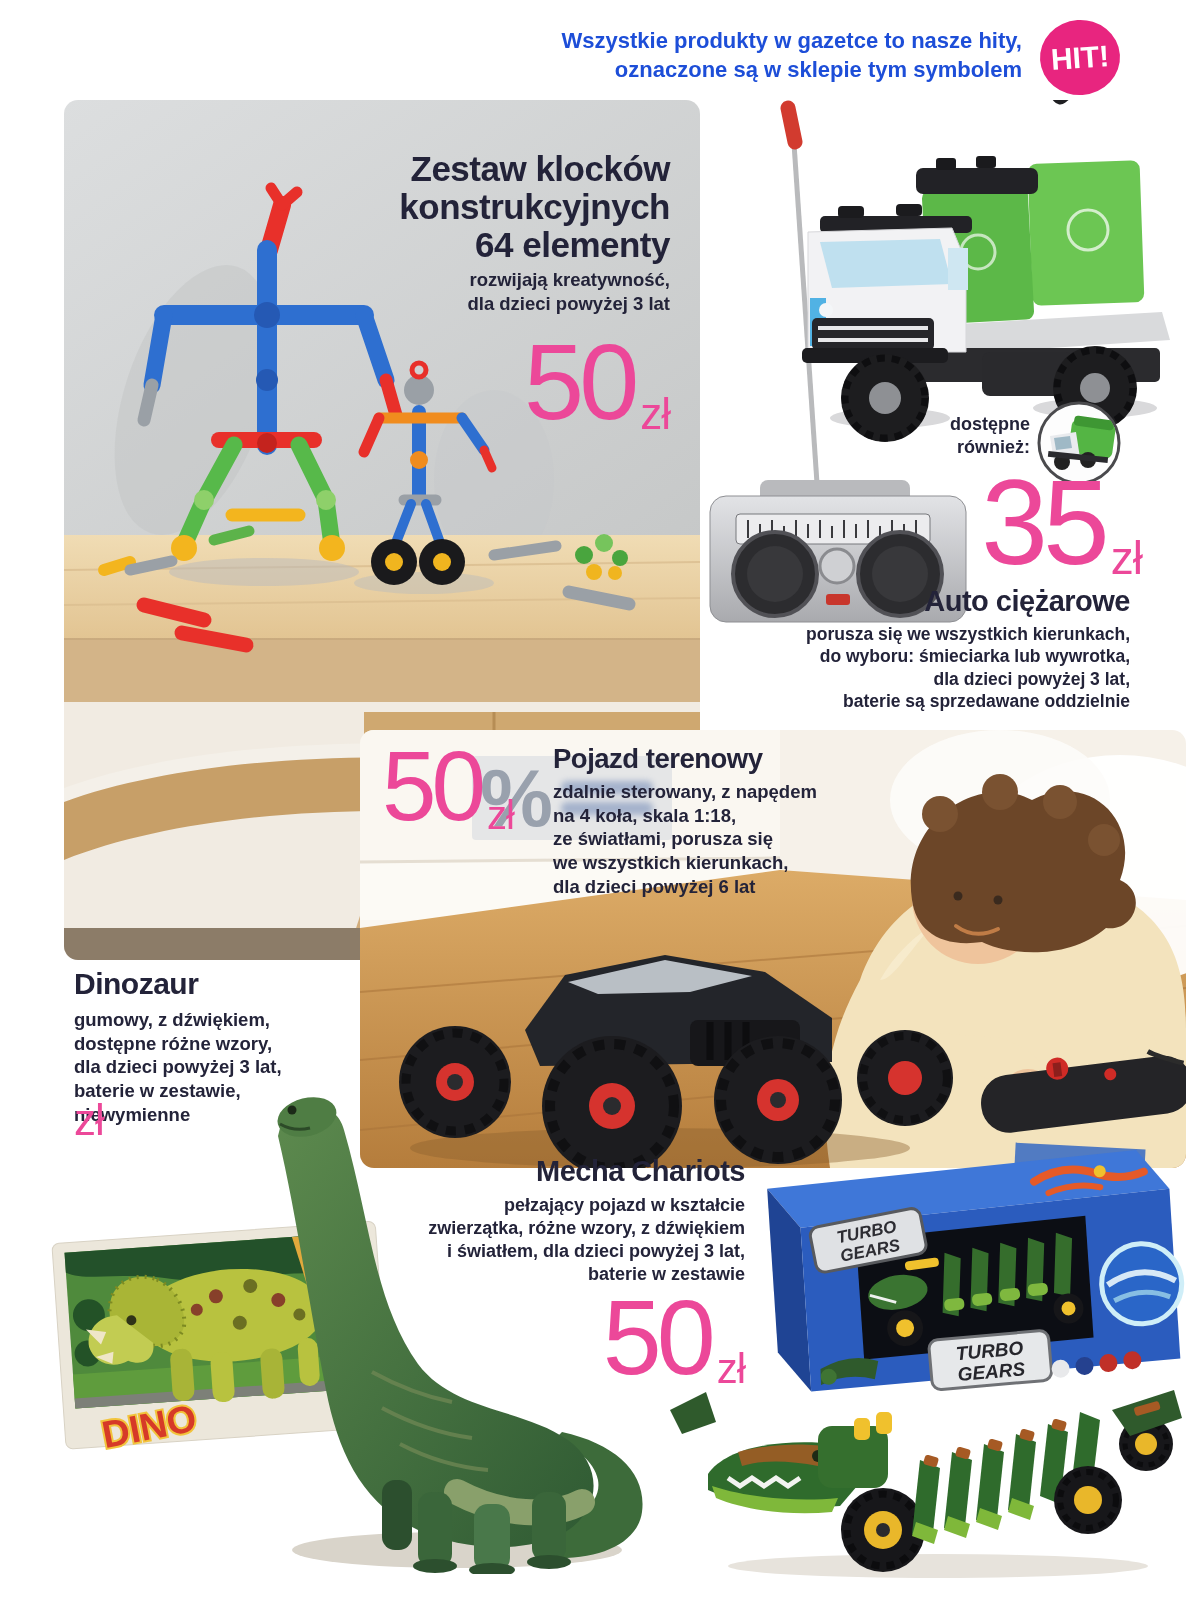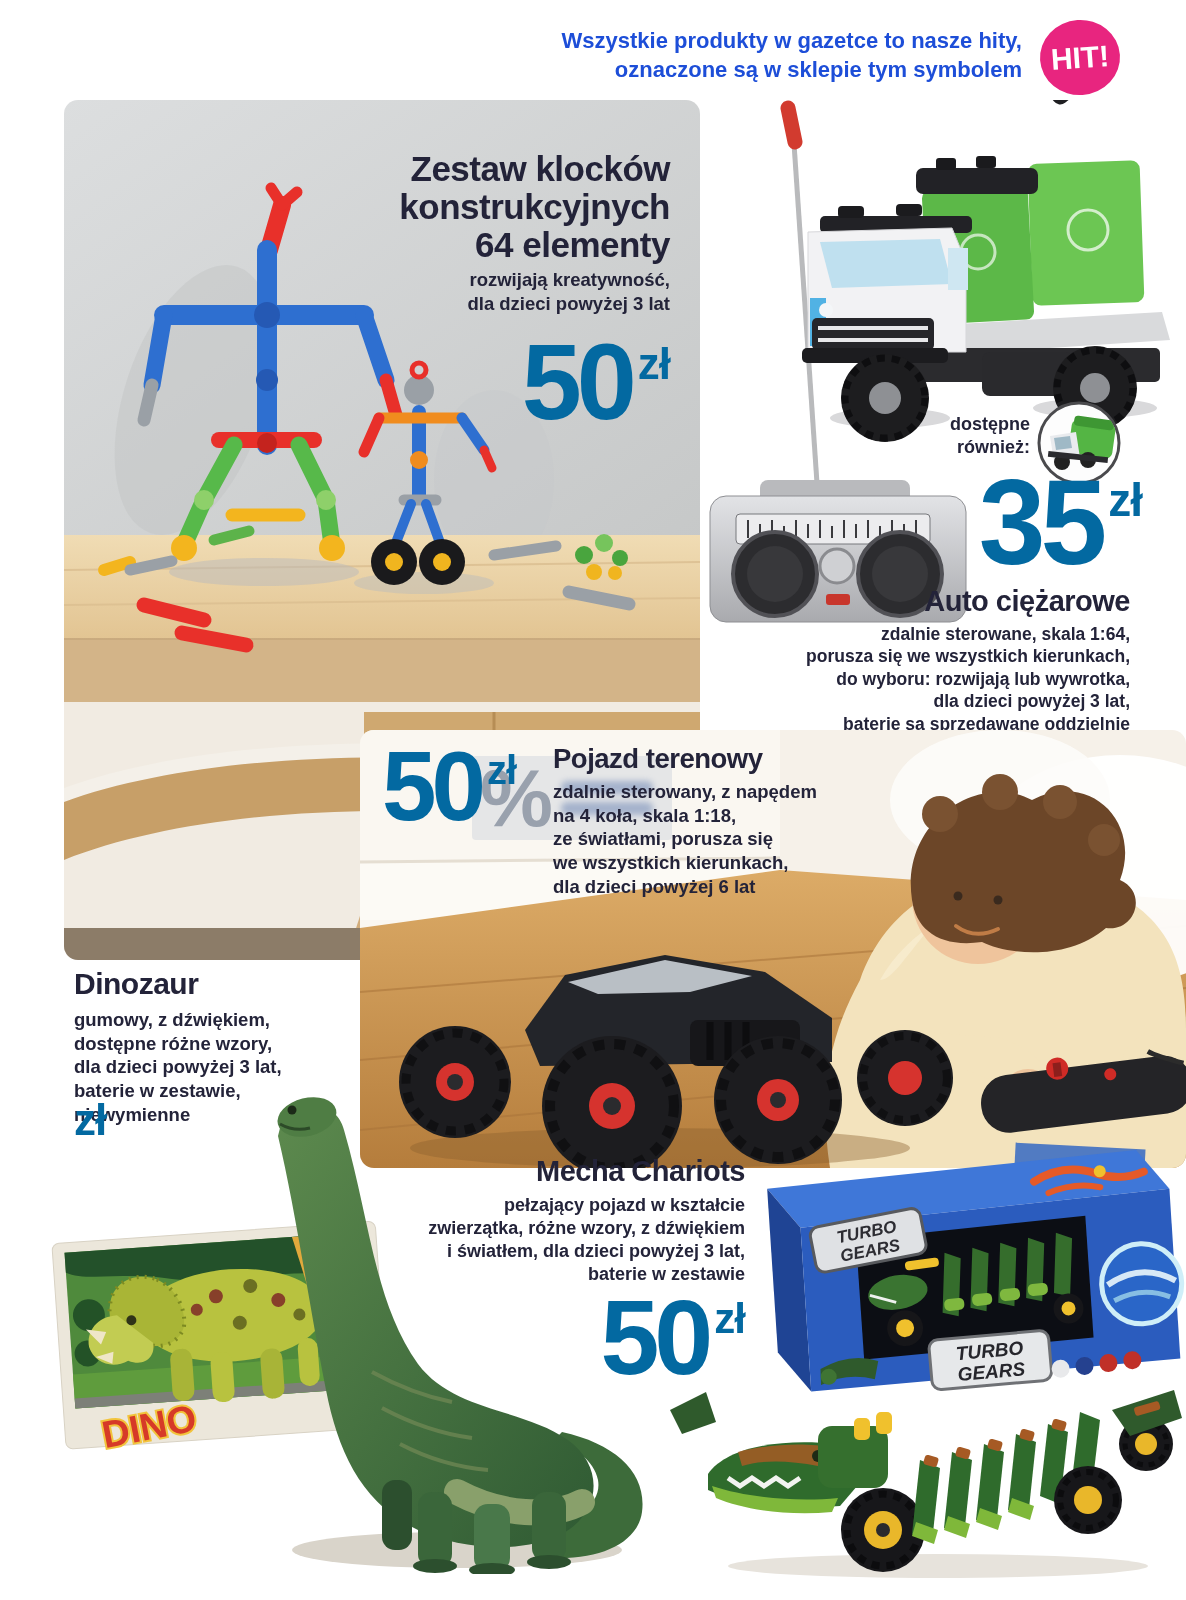--- a/index.html
+++ b/index.html
@@ -6,21 +6,21 @@
   body{margin:0;background:#ffffff}
   #page{position:relative;width:1186px;height:1600px;background:#fff;overflow:hidden;
         font-family:"Liberation Sans",sans-serif;color:#232339}
   .abs{position:absolute}
   .navy{color:#232339}
   .pink{color:#1d4ed8}
   .right{text-align:right}
   .h{font-weight:800;letter-spacing:-.5px;line-height:1.08}
   .desc{font-weight:600;line-height:1.28}
   .desc div{white-space:nowrap}
-  .price{display:flex;font-weight:700;color:#0369a1;line-height:.78}
+  .price{display:flex;align-items:flex-end;font-weight:400;color:#ec4899;line-height:.78}
   .price .num{letter-spacing:-5px}
   .price .cur{margin-left:6px;transform:translateY(7px);letter-spacing:-1px}
   .jend{justify-content:flex-end}
   .photo{border-radius:14px;overflow:hidden}
   .hit{display:flex;align-items:center;justify-content:center;border-radius:50%;
        background:#e8257f;color:#fff;font-weight:800;transform:rotate(-4deg)}
   .wm{background:rgba(206,211,219,.48);border-radius:4px;display:flex;align-items:center;
       padding:0 8px;color:#8c96a4}
   .wm .pct{font-size:82px;font-weight:700;line-height:1;opacity:.85}
   .wm .bars{margin-left:8px}
@@ -258,23 +258,22 @@
       </g>
     </svg>
   </div>
 
   <div class="abs price jend" style="left:930px;top:476px;width:212px">
     <span class="num" style="font-size:120px">35</span>
     <span class="cur" style="font-size:46px">zł</span>
   </div>
   <div class="abs right h navy" style="left:780px;top:586px;width:350px;font-size:29px">Auto ciężarowe</div>
   <div class="abs right desc navy" style="left:755px;top:623px;width:375px;font-size:17.5px">
-    <div>zdalnie sterowane, skala 1:64,</div>
     <div>porusza się we wszystkich kierunkach,</div>
-    <div>do wyboru: rozwijają lub wywrotka,</div>
+    <div>do wyboru: śmieciarka lub wywrotka,</div>
     <div>dla dzieci powyżej 3 lat,</div>
     <div>baterie są sprzedawane oddzielnie</div>
   </div>
 
   <div class="abs photo" style="left:360px;top:730px;width:826px;height:438px">
     <svg width="826" height="438" viewBox="0 0 826 438">
       <defs>
         <linearGradient id="floorB" x1="0" y1="0" x2="0" y2="1">
           <stop offset="0" stop-color="#dcab67"></stop>
             <stop offset="1" stop-color="#b57d3c"></stop>

